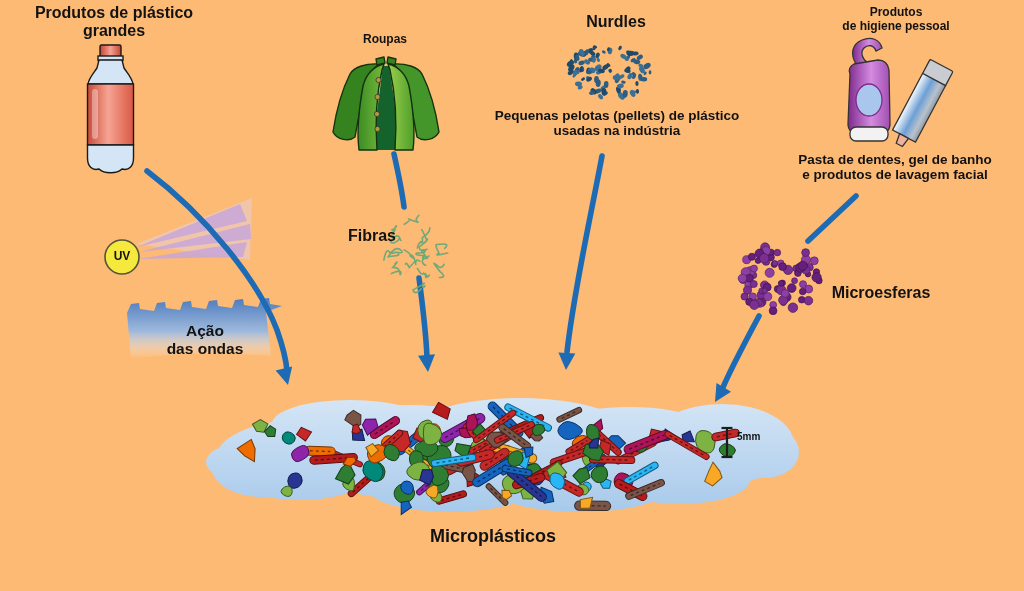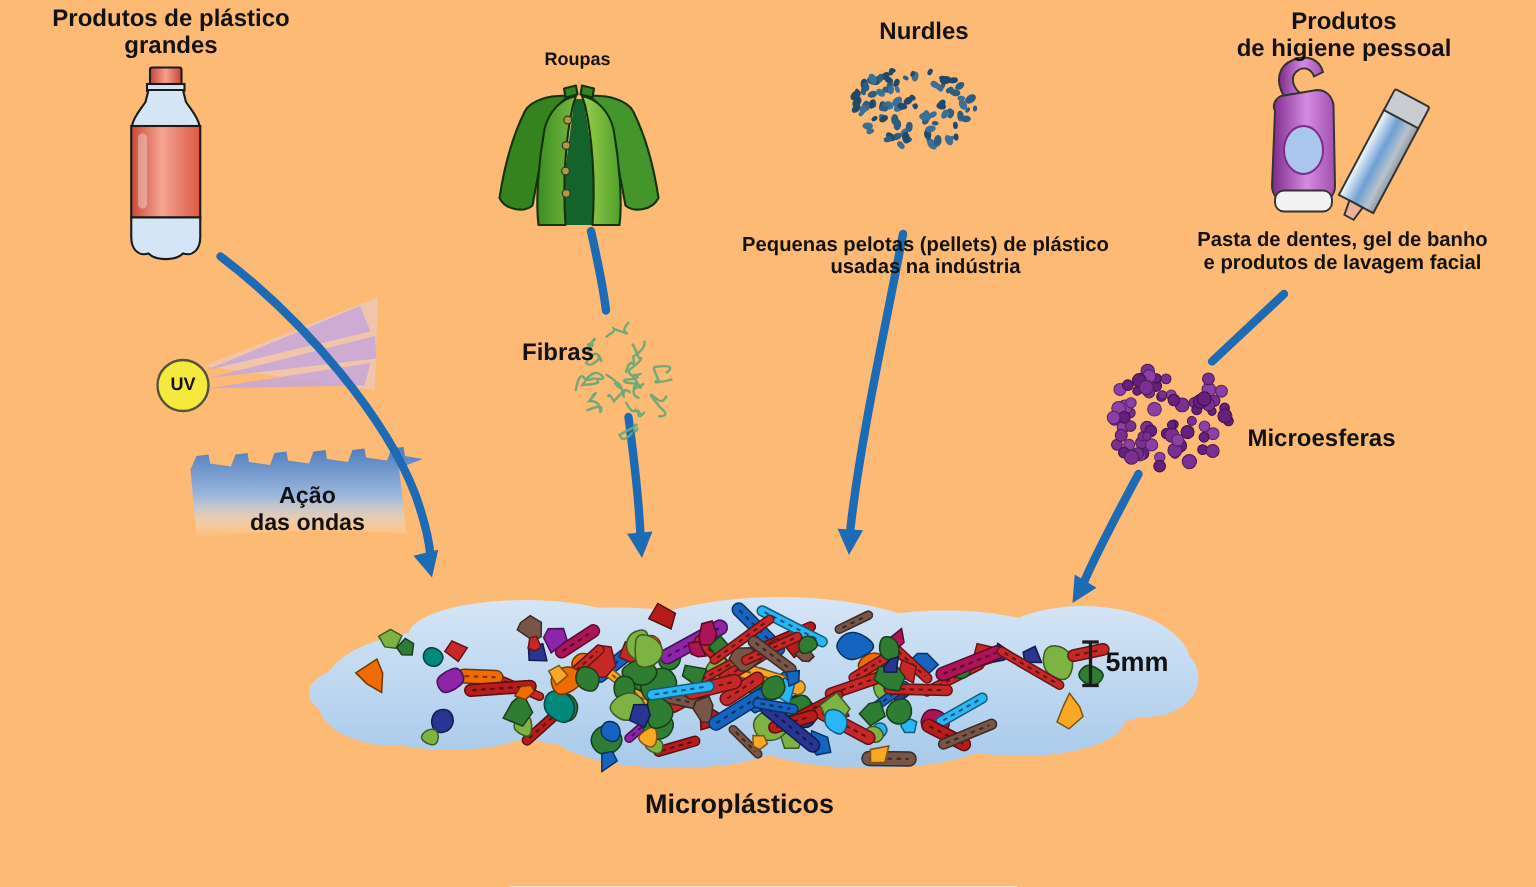--- a/index.html
+++ b/index.html
@@ -525,26 +525,26 @@
 
   <div class="lbl" style="left:9px;top:4px;width:210px;font-size:16px;">
     <div>Produtos de plástico</div>
     <div>grandes</div>
   </div>
 
   <div class="lbl" style="left:325px;top:33px;width:120px;font-size:12px;">Roupas</div>
 
   <div class="lbl" style="left:546px;top:13px;width:140px;font-size:16px;">Nurdles</div>
 
-  <div class="lbl" style="left:467px;top:108px;width:300px;font-size:13.5px;margin-top:47px;">
+  <div class="lbl" style="left:467px;top:108px;width:300px;font-size:13.5px;">
     <div>Pequenas pelotas (pellets) de plástico</div>
     <div>usadas na indústria</div>
   </div>
 
-  <div class="lbl" style="left:786px;top:6px;width:220px;font-size:16px;">
+  <div class="lbl" style="left:786px;top:6px;width:220px;font-size:12px;">
     <div>Produtos</div>
     <div>de higiene pessoal</div>
   </div>
 
   <div class="lbl" style="left:765px;top:152px;width:260px;font-size:13.5px;">
     <div>Pasta de dentes, gel de banho</div>
     <div>e produtos de lavagem facial</div>
   </div>
 
   <div class="lbl" style="left:105px;top:250px;width:34px;font-size:12px;">UV</div>
@@ -553,14 +553,14 @@
     <div>Ação</div>
     <div>das ondas</div>
   </div>
 
   <div class="lbl" style="left:322px;top:227px;width:100px;font-size:16px;">Fibras</div>
 
   <div class="lbl" style="left:811px;top:284px;width:140px;font-size:16px;">Microesferas</div>
 
   <div class="lbl" style="left:383px;top:526px;width:220px;font-size:18px;">Microplásticos</div>
 
-  <div class="lbl" style="left:737px;top:431px;width:60px;font-size:18px;text-align:left;">5mm</div>
+  <div class="lbl" style="left:737px;top:431px;width:60px;font-size:10px;text-align:left;">5mm</div>
 </div>
 
 </body></html>

